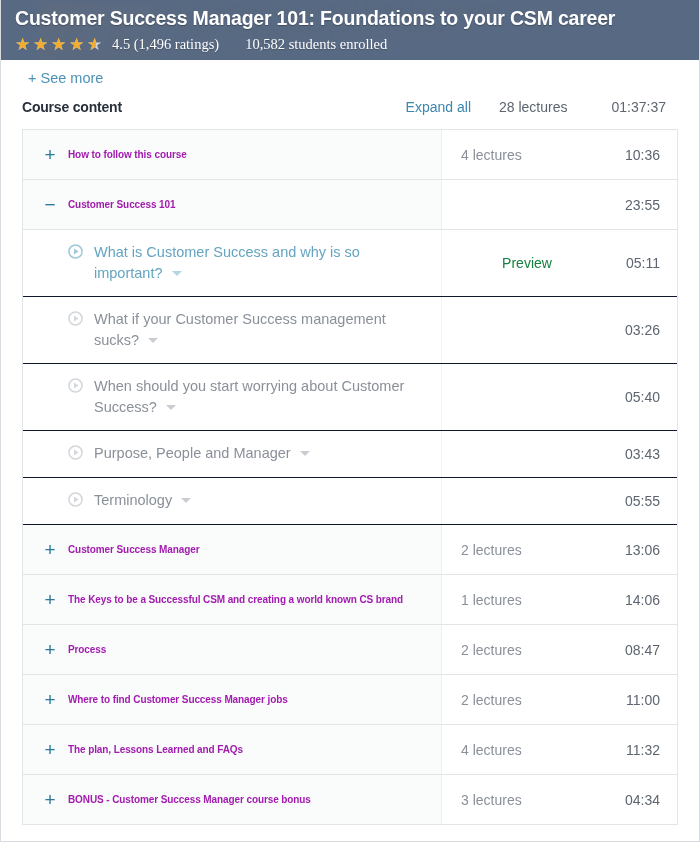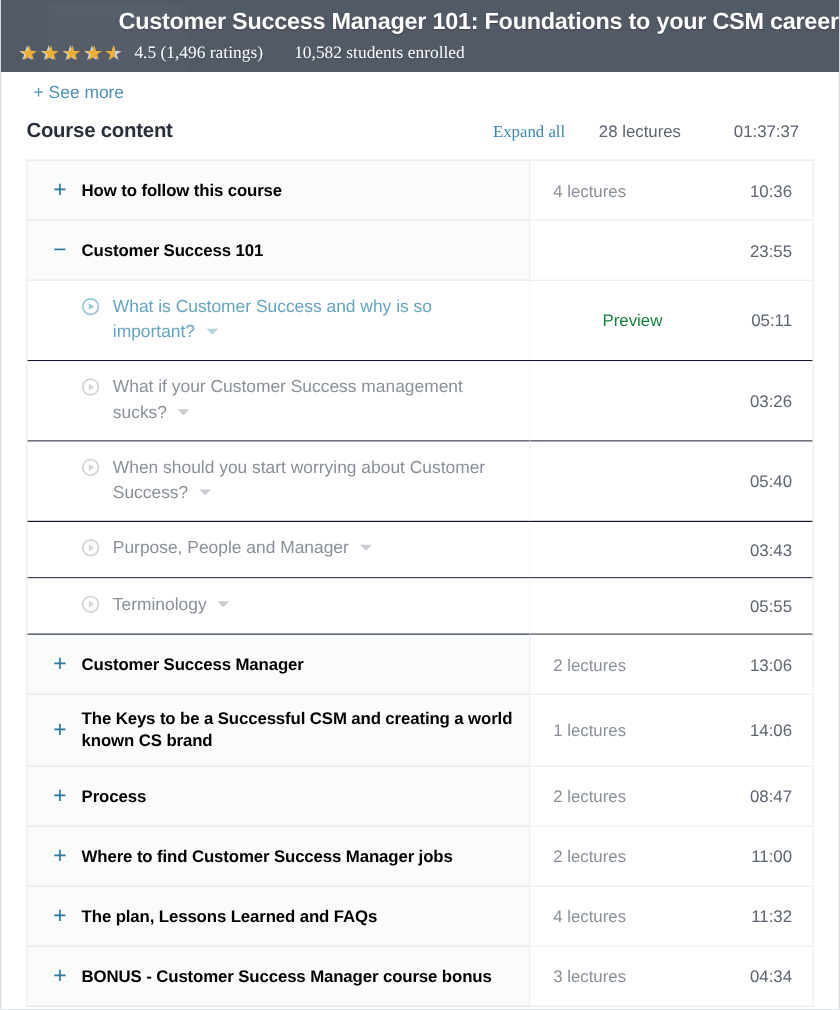--- a/index.html
+++ b/index.html
@@ -25,22 +25,21 @@
     border-left: 1px solid #d8dce0;
     border-right: 1px solid #d8dce0;
     border-bottom: 1px solid #d8dce0;
   }
 
   
   .banner {
     position: relative;
     height: 60px;
     overflow: hidden;
-    background: #0f172a;
-    text-align: right;
+    background: #3b82f6;
   }
 
   
   .banner-ghost {
     position: absolute;
     inset: 0;
     opacity: 0.19;
     filter: blur(1.1px);
     pointer-events: none;
   }
@@ -154,34 +153,33 @@
   }
   .see-more .plus { color: #4d92b5; }
 
   
   .content-header {
     display: flex;
     align-items: baseline;
     padding: 12px 33px 0 21px;
   }
   .content-title {
-    font-size: 17px;
+    font-size: 14px;
     font-weight: 700;
     color: #29303b;
     letter-spacing: -0.2px;
     flex: 0 0 auto;
   }
   .header-spacer { flex: 1 1 auto; }
 
   .expand-all {
     font-size: 14px;
     color: #3c86b0;
     cursor: pointer;
     margin-right: 28px;
-    font-family: Liberation Serif, serif;
   }
   .lecture-count {
     font-size: 14px;
     color: #5d6570;
     width: 105px;
   }
   .total-time {
     font-size: 14px;
     color: #5d6570;
     text-align: right;
@@ -220,23 +218,23 @@
     color: #2b7a99;
     font-weight: 400;
     text-align: center;
     margin-right: 10px;
     cursor: pointer;
     user-select: none;
   }
   .toggle.minus { color: #2b7a99; font-size: 19px; }
 
   .sec-title {
-    font-size: 14px;
+    font-size: 10px;
     font-weight: 700;
-    color: #000000;
+    color: #a21caf;
     line-height: 1.38;
     letter-spacing: -0.1px;
   }
 
   .sec-right {
     flex: 0 0 236px;
     display: flex;
     align-items: center;
     border-left: 1px solid #eceef0;
     background: #ffffff;

